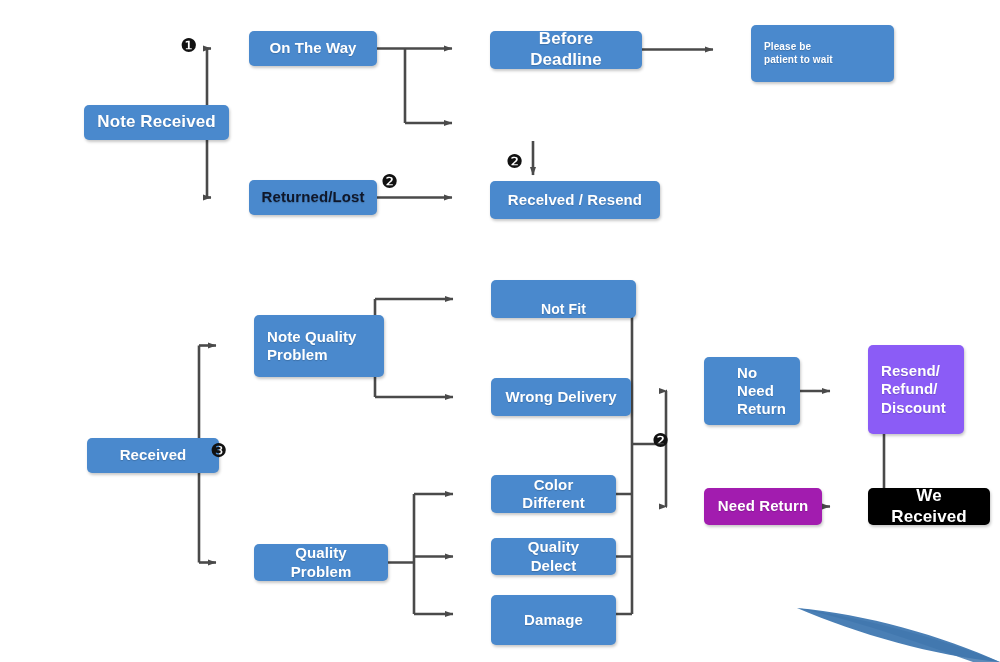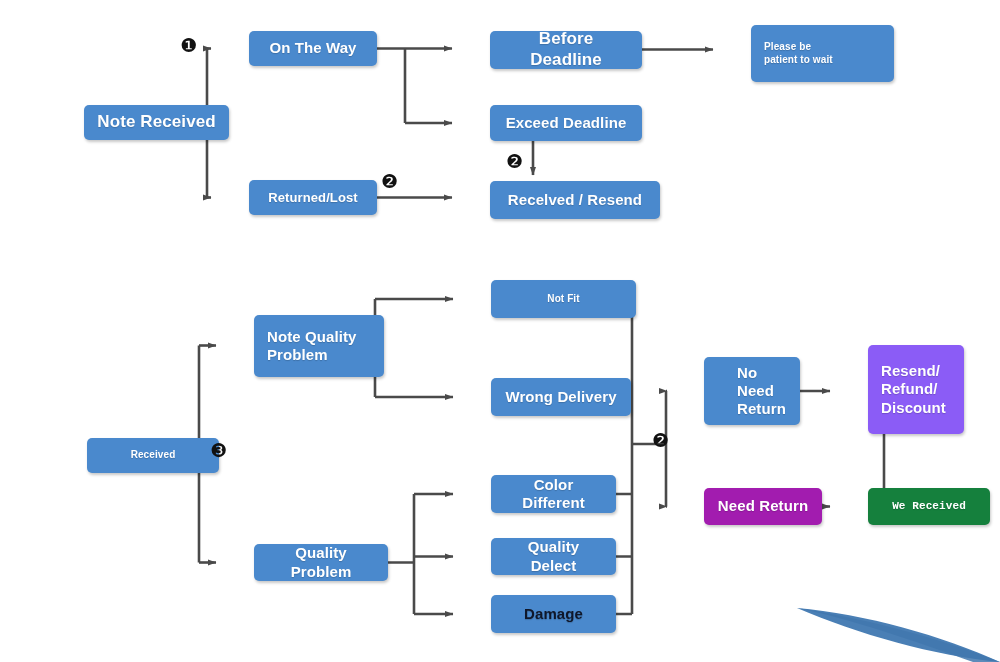--- a/index.html
+++ b/index.html
@@ -138,74 +138,71 @@
     <path d="M2,8 C70,14 148,36 205,62 L205,62 C140,56 62,34 2,8 Z" fill="#4a7fb5"></path>
     <path d="M2,8 C80,20 155,42 205,62 L178,62 C118,40 52,18 2,8 Z" fill="#4177ae" opacity=".85"></path>
   </svg>
 
 <div class="node center" style="left: 52px; top: 105px; width: 145px; height: 35px; font-size: 17px; background: rgb(74, 137, 205); color: rgb(255, 255, 255);">
       <span class="label">Note Received</span>
     </div>
     <div class="node center" style="left: 217px; top: 31px; width: 128px; height: 35px; font-size: 15px; background: rgb(74, 137, 205); color: rgb(255, 255, 255);">
       <span class="label">On The Way</span>
     </div>
-    <div class="node center" style="left: 217px; top: 180px; width: 128px; height: 35px; font-size: 13px; background: rgb(74, 137, 205); color: #ffffff;">
+    <div class="node center" style="left: 217px; top: 180px; width: 128px; height: 35px; font-size: 15px; background: rgb(74, 137, 205); color: #0f172a;">
       <span class="label">Returned/Lost</span>
     </div>
     <div class="node center" style="left: 458px; top: 31px; width: 152px; height: 38px; font-size: 17px; background: rgb(74, 137, 205); color: rgb(255, 255, 255);">
       <span class="label">Before Deadline</span>
-    </div>
-    <div class="node center" style="left: 458px; top: 105px; width: 152px; height: 36px; font-size: 15px; background: rgb(74, 137, 205); color: rgb(255, 255, 255);">
-      <span class="label">Exceed Deadline</span>
     </div>
     <div class="node center" style="left: 458px; top: 181px; width: 170px; height: 38px; font-size: 15px; background: rgb(74, 137, 205); color: rgb(255, 255, 255);">
       <span class="label">Recelved / Resend</span>
     </div>
     <div class="node left" style="left: 719px; top: 25px; width: 143px; height: 57px; font-size: 10px; background: rgb(74, 137, 205); color: rgb(255, 255, 255);">
       <span class="label">Please be
 patient to wait</span>
     </div>
-    <div class="node center" style="left: 55px; top: 438px; width: 132px; height: 35px; font-size: 10px; background: rgb(74, 137, 205); color: rgb(255, 255, 255);">
+    <div class="node center" style="left: 55px; top: 438px; width: 132px; height: 35px; font-size: 15px; background: rgb(74, 137, 205); color: rgb(255, 255, 255);">
       <span class="label">Received</span>
     </div>
     <div class="node left" style="left: 222px; top: 315px; width: 130px; height: 62px; font-size: 15px; background: rgb(74, 137, 205); color: rgb(255, 255, 255);">
       <span class="label">Note Quality
 Problem</span>
     </div>
     <div class="node center" style="left: 222px; top: 544px; width: 134px; height: 37px; font-size: 15px; background: rgb(74, 137, 205); color: rgb(255, 255, 255);">
       <span class="label">Quality Problem</span>
     </div>
-    <div class="node center" style="left: 459px; top: 280px; width: 145px; height: 38px; font-size: 10px; background: rgb(74, 137, 205); color: rgb(255, 255, 255);">
+    <div class="node center" style="left: 459px; top: 280px; width: 145px; height: 38px; font-size: 14px; background: rgb(74, 137, 205); color: rgb(255, 255, 255); align-items: flex-end;">
       <span class="label">Not Fit</span>
     </div>
     <div class="node center" style="left: 459px; top: 378px; width: 140px; height: 38px; font-size: 15px; background: rgb(74, 137, 205); color: rgb(255, 255, 255);">
       <span class="label">Wrong Delivery</span>
     </div>
     <div class="node center" style="left: 459px; top: 475px; width: 125px; height: 38px; font-size: 15px; background: rgb(74, 137, 205); color: rgb(255, 255, 255);">
       <span class="label">Color Different</span>
     </div>
     <div class="node center" style="left: 459px; top: 538px; width: 125px; height: 37px; font-size: 15px; background: rgb(74, 137, 205); color: rgb(255, 255, 255);">
       <span class="label">Quality Delect</span>
     </div>
-    <div class="node center" style="left: 459px; top: 595px; width: 125px; height: 38px; font-size: 15px; background: rgb(74, 137, 205); color: #0f172a;">
+    <div class="node center" style="left: 459px; top: 595px; width: 125px; height: 50px; font-size: 15px; background: rgb(74, 137, 205); color: #ffffff;">
       <span class="label">Damage</span>
     </div>
     <div class="node left" style="left: 672px; top: 357px; width: 96px; height: 68px; font-size: 15px; background: rgb(74, 137, 205); color: rgb(255, 255, 255); padding-left: 20px;">
       <span class="label">No Need
 Return</span>
     </div>
     <div class="node center" style="left: 672px; top: 488px; width: 118px; height: 37px; font-size: 15px; background: #a21caf; color: rgb(255, 255, 255);">
       <span class="label">Need Return</span>
     </div>
     <div class="node left" style="left: 836px; top: 345px; width: 96px; height: 89px; font-size: 15px; background: #8b5cf6; color: rgb(255, 255, 255);">
       <span class="label">Resend/
 Refund/
 Discount</span>
     </div>
-    <div class="node center" style="left: 836px; top: 488px; width: 122px; height: 37px; font-size: 11px; background: #15803d; color: rgb(255, 255, 255); font-family: Liberation Mono, monospace;">
+    <div class="node center" style="left: 836px; top: 488px; width: 122px; height: 37px; font-size: 17px; background: #000000; color: rgb(255, 255, 255);">
       <span class="label">We Received</span>
     </div>
     <span class="badge" style="left: 180px; top: 36px; font-size: 19px; color: rgb(17, 17, 17);">❶</span>
     <span class="badge" style="left: 381px; top: 172px; font-size: 19px; color: rgb(17, 17, 17);">❷</span>
     <span class="badge" style="left: 506px; top: 152px; font-size: 19px; color: rgb(17, 17, 17);">❷</span>
     <span class="badge" style="left: 210px; top: 441px; font-size: 19px; color: rgb(17, 17, 17);">❸</span>
     <span class="badge" style="left: 652px; top: 431px; font-size: 19px; color: rgb(17, 17, 17);">❷</span>
   </div>
 
 </body></html>

